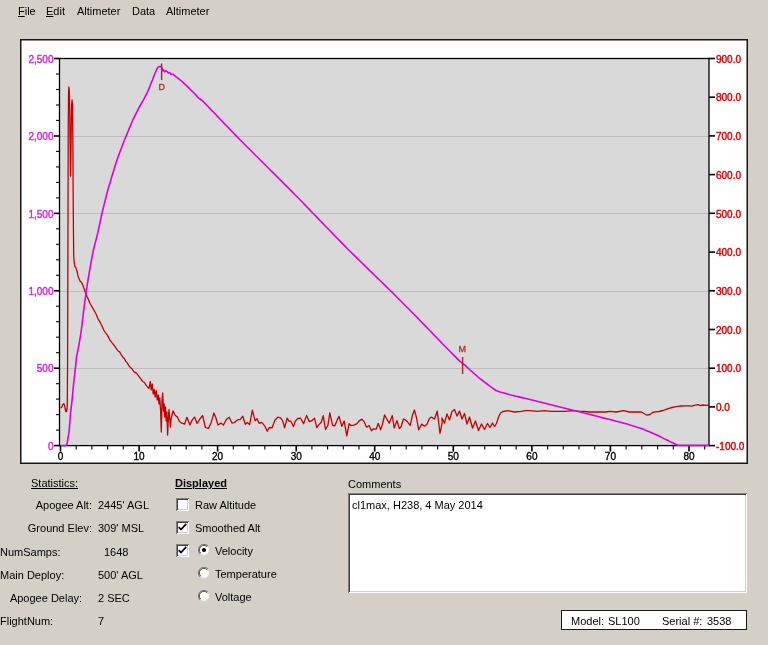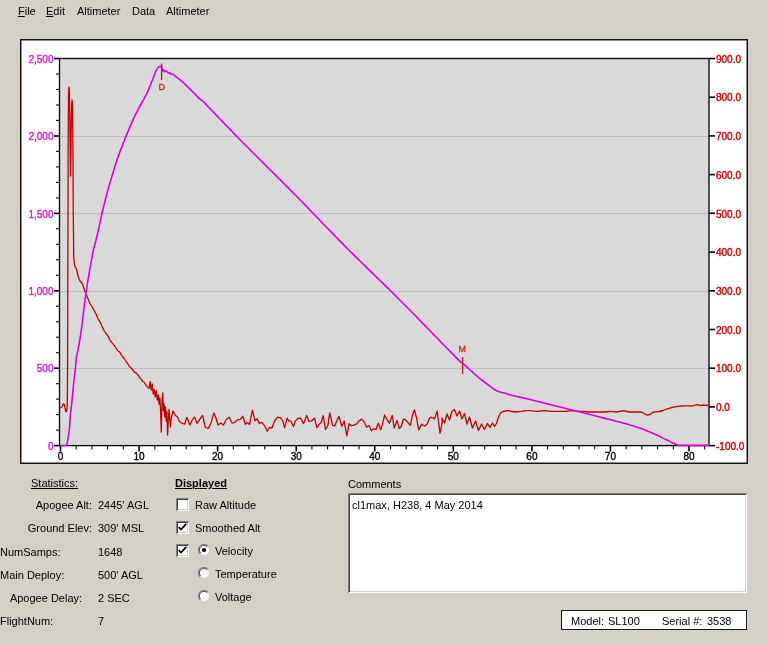--- a/index.html
+++ b/index.html
@@ -132,21 +132,21 @@
 <text x="138.4" y="50.5" font-size="9px" fill="#cc2222" stroke="#cc2222" stroke-width="0.3" font-family="Liberation Sans, sans-serif">D</text>
 <line x1="442.6" y1="318.0" x2="442.6" y2="335.0" stroke="#b22222" stroke-width="1.4"></line>
 <text x="438.4" y="313.0" font-size="9px" fill="#cc2222" stroke="#cc2222" stroke-width="0.3" font-family="Liberation Sans, sans-serif">M</text>
 </svg>
 <div style="position:absolute;left:31px;top:477px;font-weight:normal;text-decoration:underline">Statistics:</div>
 <div style="position:absolute;left:0px;top:499px;width:92px;text-align:right">Apogee Alt:</div>
 <div style="position:absolute;left:98px;top:499px">2445' AGL</div>
 <div style="position:absolute;left:0px;top:522px;width:92px;text-align:right">Ground Elev:</div>
 <div style="position:absolute;left:98px;top:522px">309' MSL</div>
 <div style="position:absolute;left:0px;top:546px;width:92px;text-align:left">NumSamps:</div>
-<div style="position:absolute;left:98px;top:546px">1648</div>
+<div style="position:absolute;left:104px;top:546px">1648</div>
 <div style="position:absolute;left:0px;top:569px;width:92px;text-align:left">Main Deploy:</div>
 <div style="position:absolute;left:98px;top:569px">500' AGL</div>
 <div style="position:absolute;left:0px;top:592px;width:92px;text-align:center">Apogee Delay:</div>
 <div style="position:absolute;left:98px;top:592px">2 SEC</div>
 <div style="position:absolute;left:0px;top:615px;width:92px;">FlightNum:</div>
 <div style="position:absolute;left:98px;top:615px">7</div>
 <div style="position:absolute;left:175px;top:477px;font-weight:bold;text-decoration:underline">Displayed</div>
 <div style="position:absolute;left:176px;top:498px;width:13px;height:13px;background:#fff;box-shadow:inset 1px 1px 0 #808080,inset -1px -1px 0 #ffffff,inset 2px 2px 0 #404040,inset -2px -2px 0 #d4d0c8"><svg width="13" height="13" viewBox="0 0 13 13"></svg></div>
 <div style="position:absolute;left:195px;top:499px">Raw Altitude</div>
 <div style="position:absolute;left:176px;top:521px;width:13px;height:13px;background:#fff;box-shadow:inset 1px 1px 0 #808080,inset -1px -1px 0 #ffffff,inset 2px 2px 0 #404040,inset -2px -2px 0 #d4d0c8"><svg width="13" height="13" viewBox="0 0 13 13">

